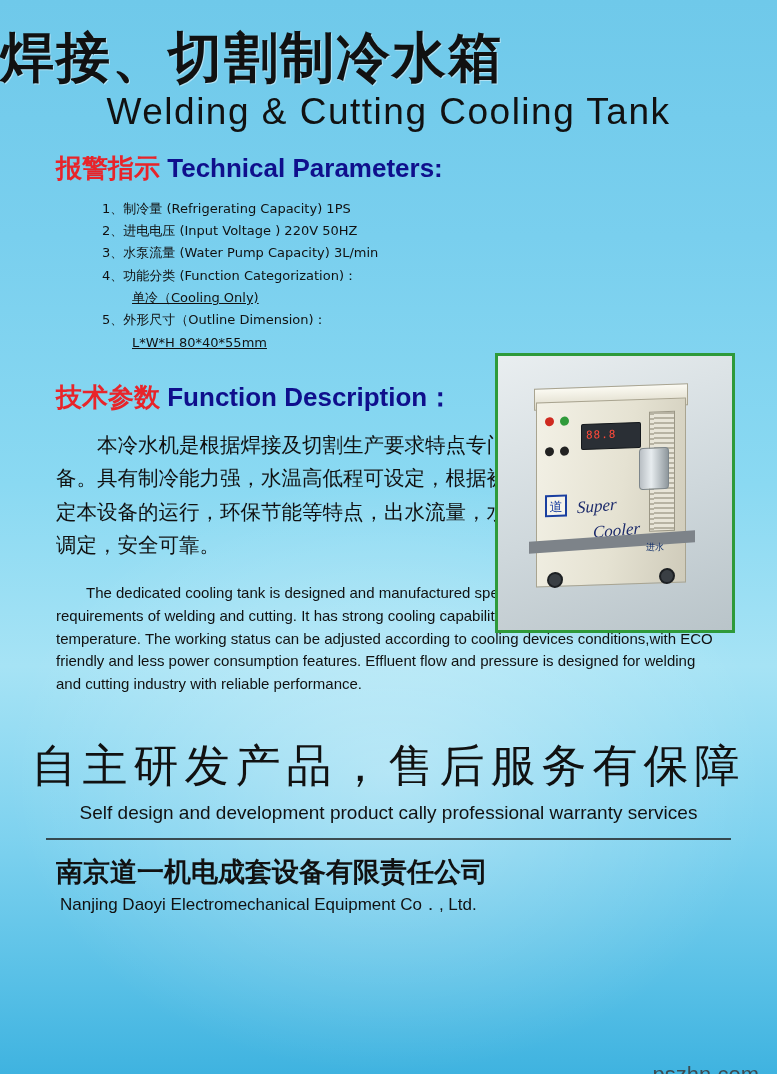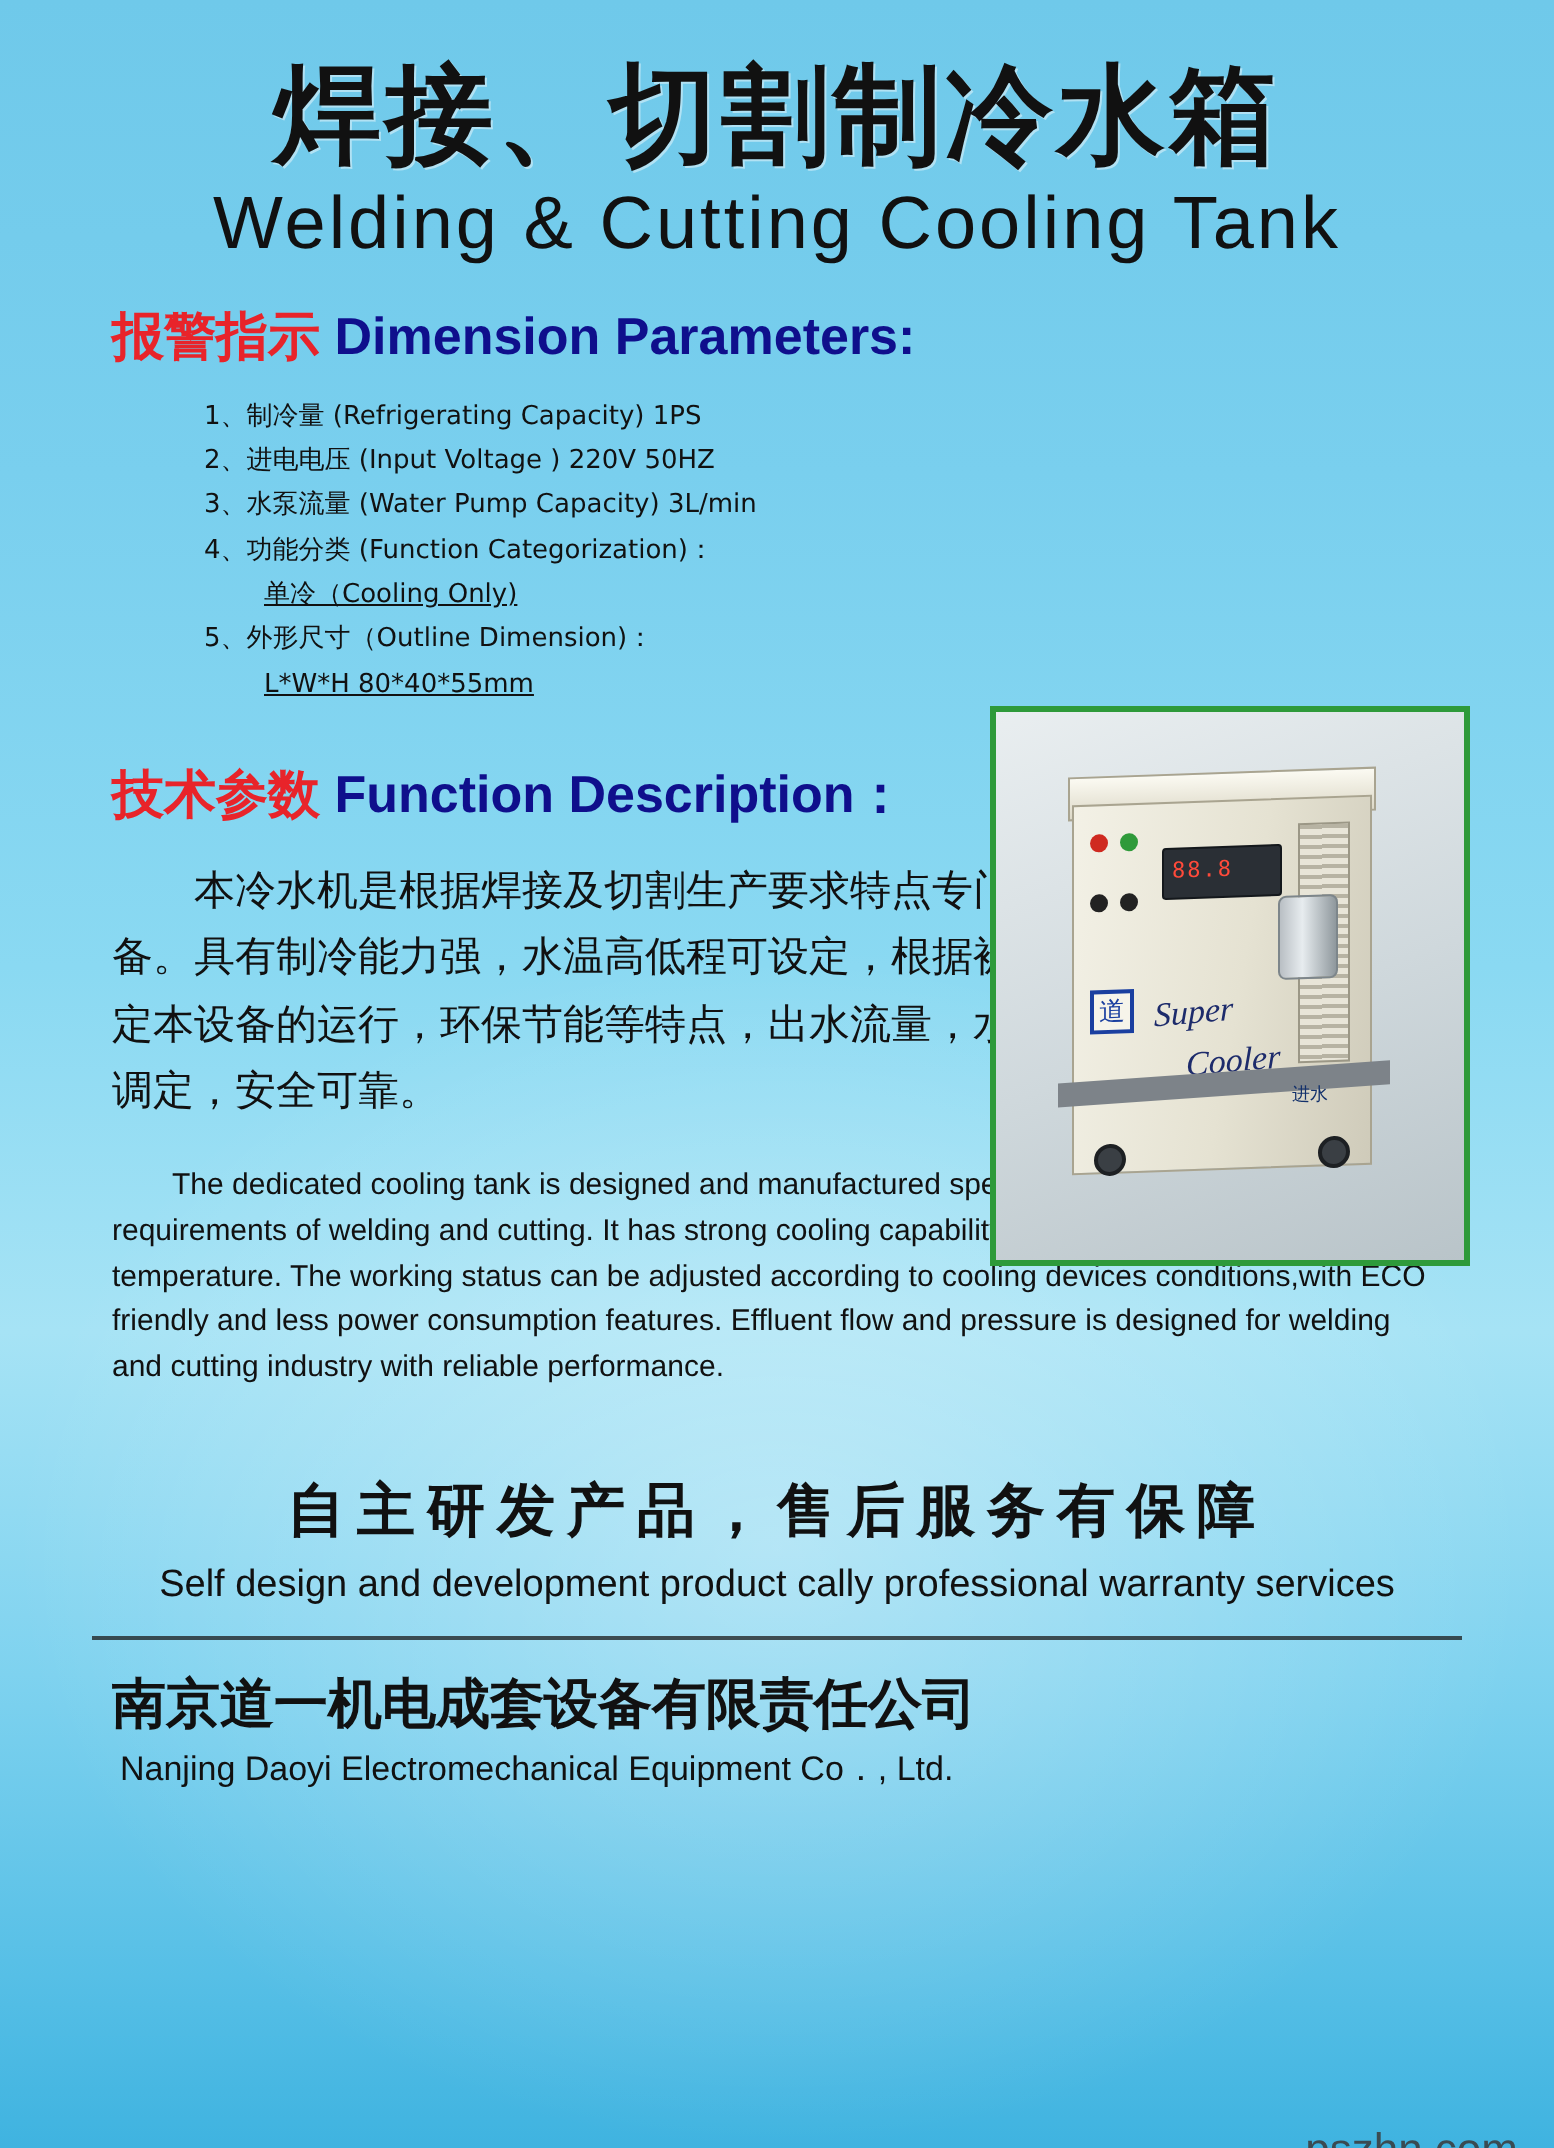--- a/index.html
+++ b/index.html
@@ -18,21 +18,20 @@
   }
   .sheen {
     position:absolute; left:0; right:0; top:0; bottom:0;
     background: radial-gradient(ellipse 70% 40% at 50% 72%, rgba(255,255,255,0.35), rgba(255,255,255,0) 70%);
     pointer-events:none;
   }
   .content { position:relative; width:100%; height:100%; }
 
   
   .title-cn {
-    text-align:center;
     font-family:"DejaVu Sans", sans-serif;
     font-weight:bold;
     font-size:54px;
     color:#111;
     letter-spacing:2px;
     margin-top:30px;
     line-height:1.05;
     text-shadow: 1px 1px 0 rgba(255,255,255,0.45);
   }
   .title-en {
@@ -140,22 +139,22 @@
     font-size:15px;
     color:#111;
     line-height:1.52;
     text-indent:2em;
   }
 
   
   .slogan-cn {
     text-align:center;
     margin-top:40px;
-    font-size:29px;
-    font-weight:bold;
+    font-size:45px;
+    font-weight:normal;
     color:#111;
     font-family:"DejaVu Serif", serif;
     letter-spacing:6px;
   }
   .slogan-en {
     text-align:center;
     margin-top:6px;
     font-size:19px;
     color:#111;
   }
@@ -186,21 +185,21 @@
 <div class="page">
   <div class="sheen"></div>
 
   <div class="content">
 
     <div class="title-cn">焊接、切割制冷水箱</div>
     <div class="title-en">Welding &amp; Cutting Cooling Tank</div>
 
     <div class="sec-head">
       <span class="cn">报警指示</span>
-      <span class="en">Dimension Parameters:</span>
+      <span class="en">Technical Parameters:</span>
     </div>
 
     <div class="spec-area">
       <ul class="spec-list">
         <li>1、制冷量 (Refrigerating Capacity) 1PS</li>
         <li>2、进电电压 (Input Voltage ) 220V 50HZ</li>
         <li>3、水泵流量 (Water Pump Capacity) 3L/min</li>
         <li>4、功能分类 (Function Categorization)：</li>
         <li class="spec-sub">单冷（Cooling Only)</li>
         <li>5、外形尺寸（Outline Dimension)：</li>

